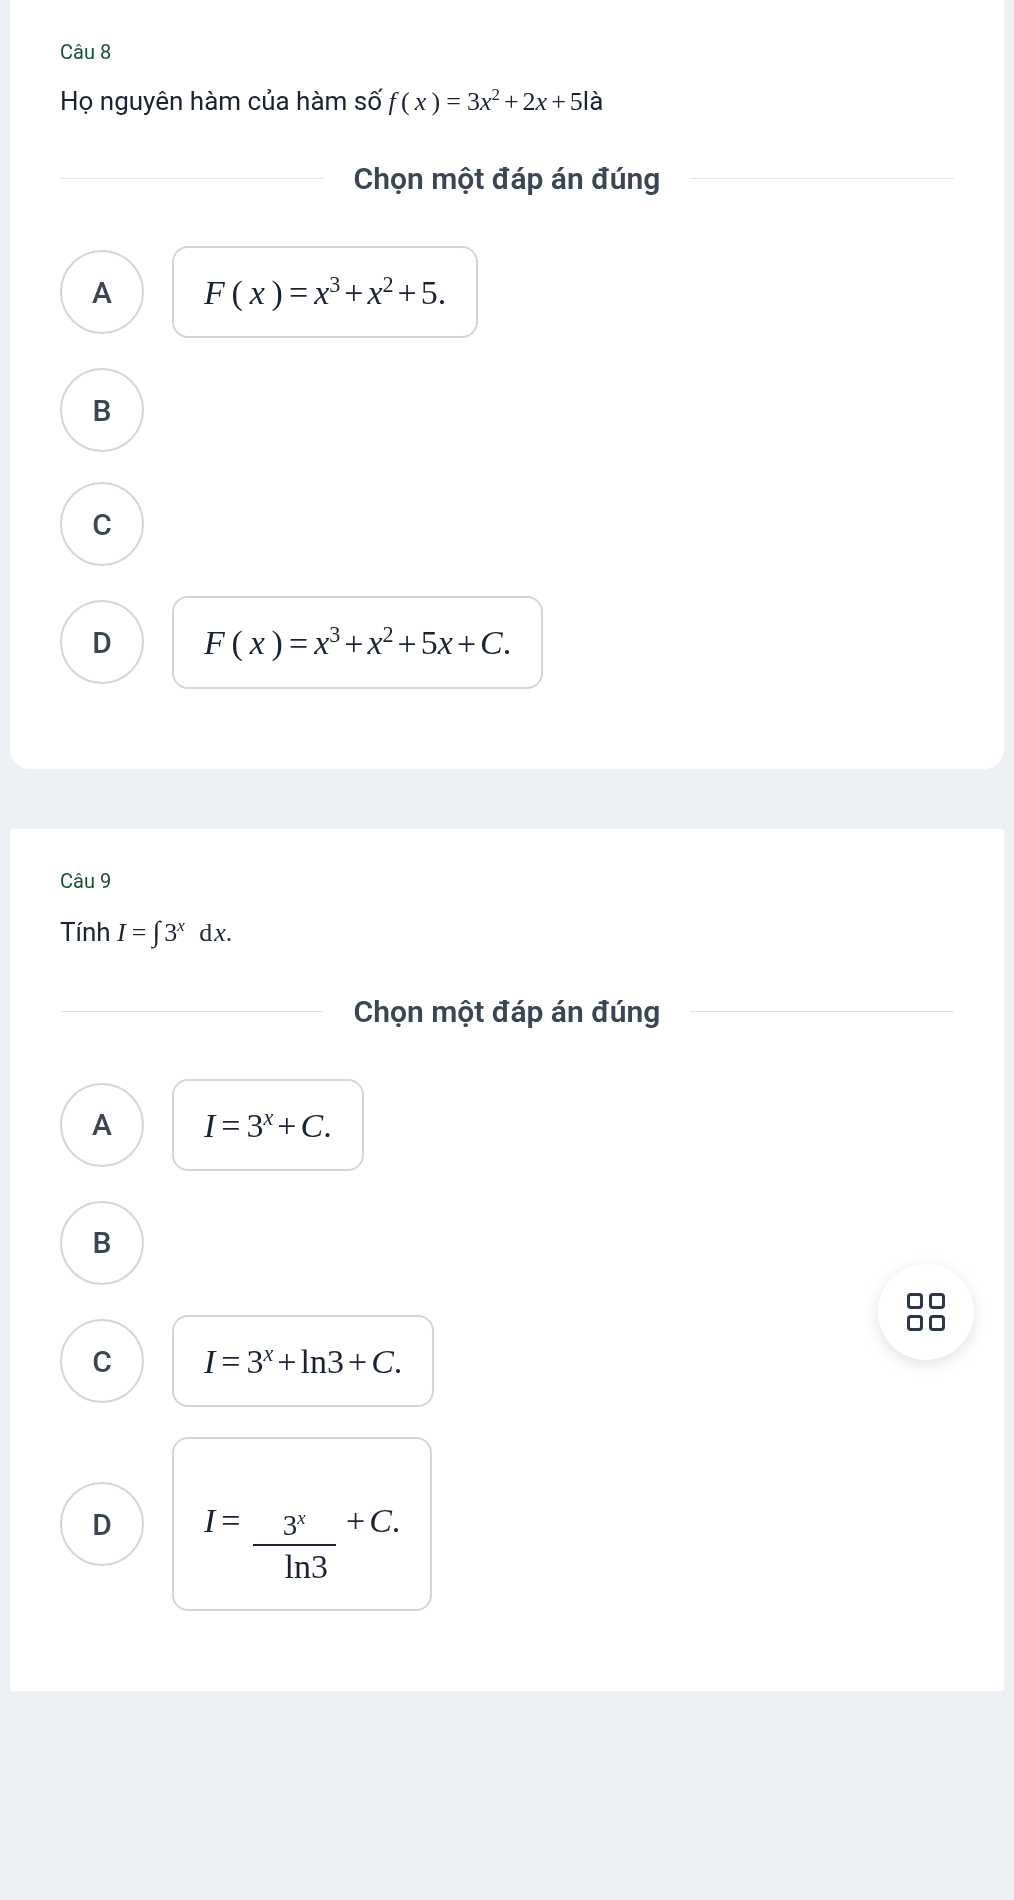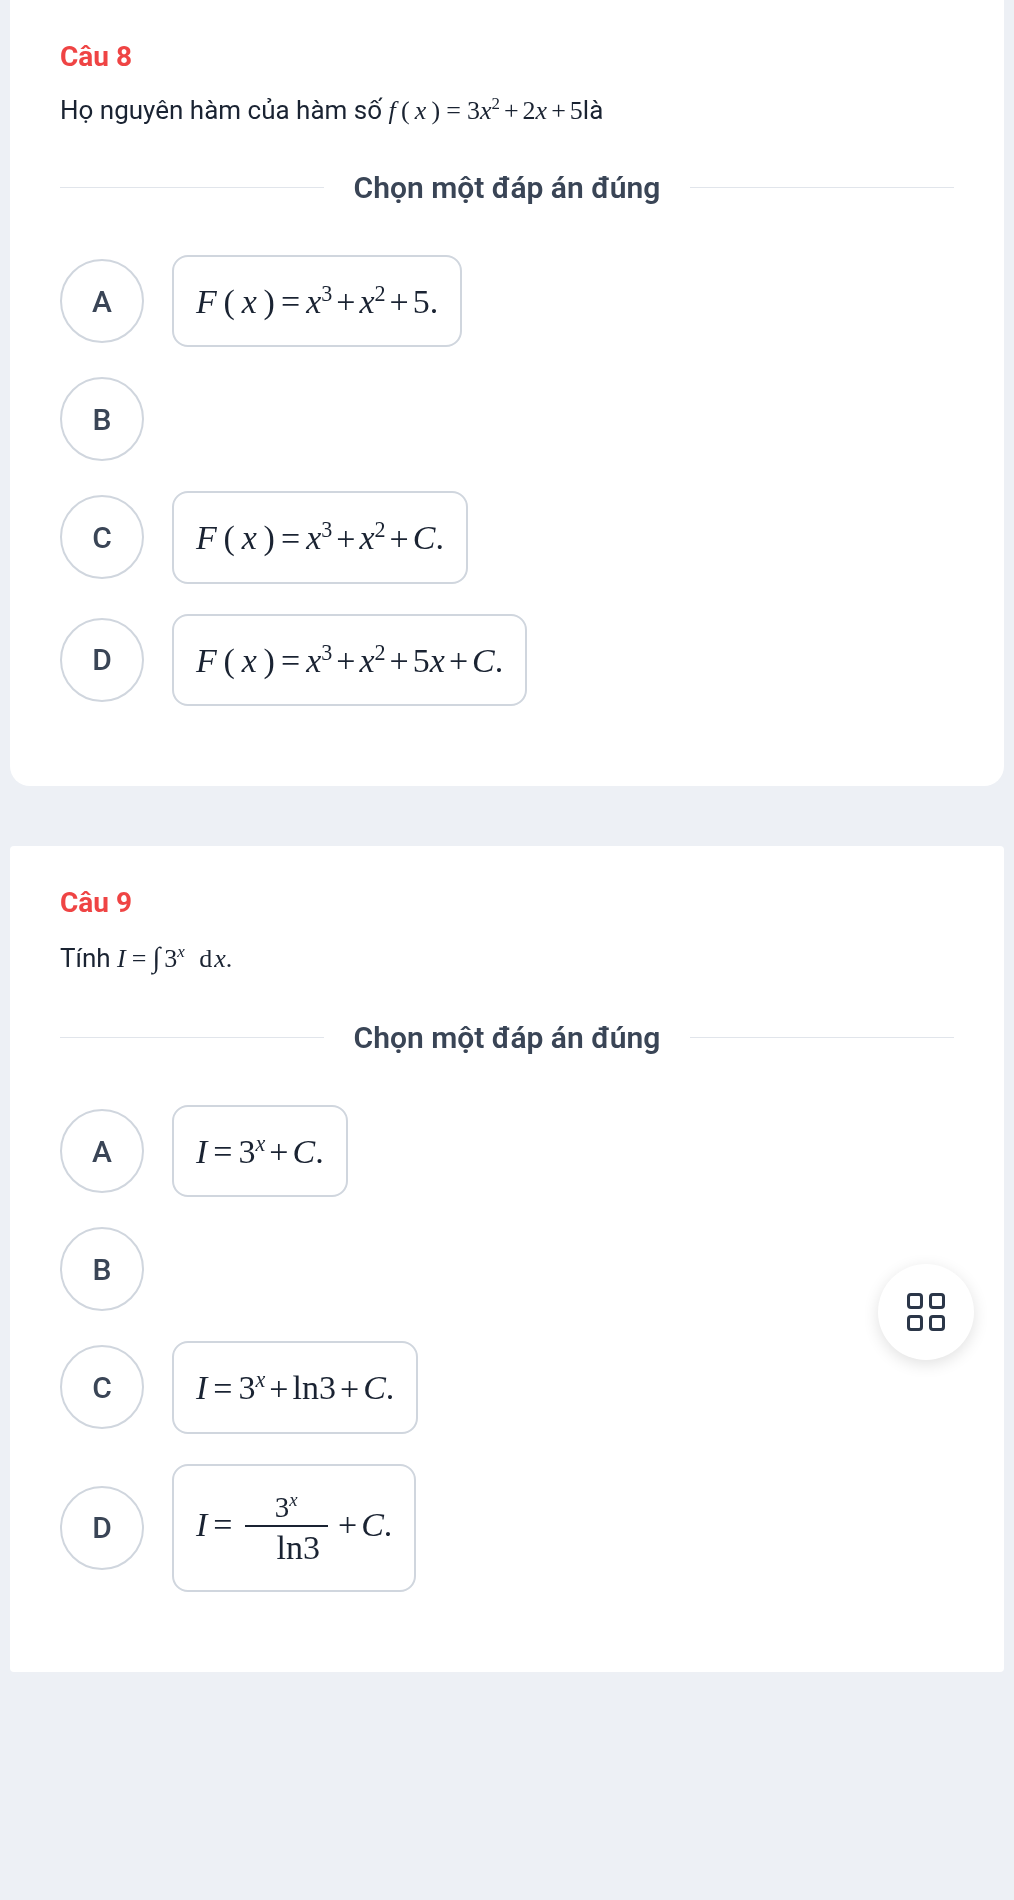--- a/index.html
+++ b/index.html
@@ -18,23 +18,23 @@
       border-radius: 0 0 20px 20px;
       padding: 40px 50px 50px 50px;
       margin-bottom: 60px;
       position: relative;
     }
     .card:last-of-type {
       border-radius: 4px;
       margin-top: 60px;
     }
     .question-title {
-      font-size: 28px;
-      font-weight: 700;
-      color: #ef4444;
+      font-size: 20px;
+      font-weight: 400;
+      color: #14532d;
       margin-bottom: 18px;
     }
     .question-text {
       font-size: 26px;
       color: #1a2332;
       margin-bottom: 40px;
       line-height: 1.5;
     }
     .math {
       font-family: 'Times New Roman', Times, serif;
@@ -93,21 +93,21 @@
       font-size: 30px;
       font-weight: 500;
       color: #3a4556;
       flex-shrink: 0;
       background: #fff;
       cursor: pointer;
     }
     .option-box {
       border: 2px solid #d0d6de;
       border-radius: 16px;
-      padding: 24px 22px;
+      padding: 24px 30px;
       font-size: 34px;
       color: #1a2332;
       cursor: pointer;
       background: #fff;
       min-height: 84px;
       display: flex;
       align-items: center;
     }
     .int-sym {
       font-style: normal;
@@ -128,20 +128,21 @@
       vertical-align: middle;
       font-style: normal;
       line-height: 1.1;
       margin: 0 6px;
     }
     .frac .top {
       display: block;
       border-bottom: 2px solid #1a2332;
       padding: 0 8px 2px 8px;
       font-size: 0.85em;
+      margin-top: 45px;
     }
     .frac .bot {
       display: block;
       padding: 2px 8px 0 8px;
       font-style: normal;
       margin-left: 24px;
     }
     .fab {
       position: fixed;
       right: 40px;
@@ -194,23 +195,20 @@
       <span class="math"><span>F</span><span class="paren"> ( </span><span>x</span><span class="paren"> )</span><span class="eq">=</span><span>x</span><span class="sup">3</span><span class="plus">+</span><span>x</span><span class="sup">2</span><span class="plus">+</span><span class="num">5</span><span class="paren">.</span></span>
     </div>
   </div>
 
   <div class="option-row">
     <div class="option-letter">B</div>
   </div>
 
   <div class="option-row">
     <div class="option-letter">C</div>
-    <div class="option-box">
-      <span class="math"><span>F</span><span class="paren"> ( </span><span>x</span><span class="paren"> )</span><span class="eq">=</span><span>x</span><span class="sup">3</span><span class="plus">+</span><span>x</span><span class="sup">2</span><span class="plus">+</span><span>C</span><span class="paren">.</span></span>
-    </div>
   </div>
 
   <div class="option-row">
     <div class="option-letter">D</div>
     <div class="option-box">
       <span class="math"><span>F</span><span class="paren"> ( </span><span>x</span><span class="paren"> )</span><span class="eq">=</span><span>x</span><span class="sup">3</span><span class="plus">+</span><span>x</span><span class="sup">2</span><span class="plus">+</span><span class="num">5</span><span>x</span><span class="plus">+</span><span>C</span><span class="paren">.</span></span>
     </div>
   </div>
 </div>
 

